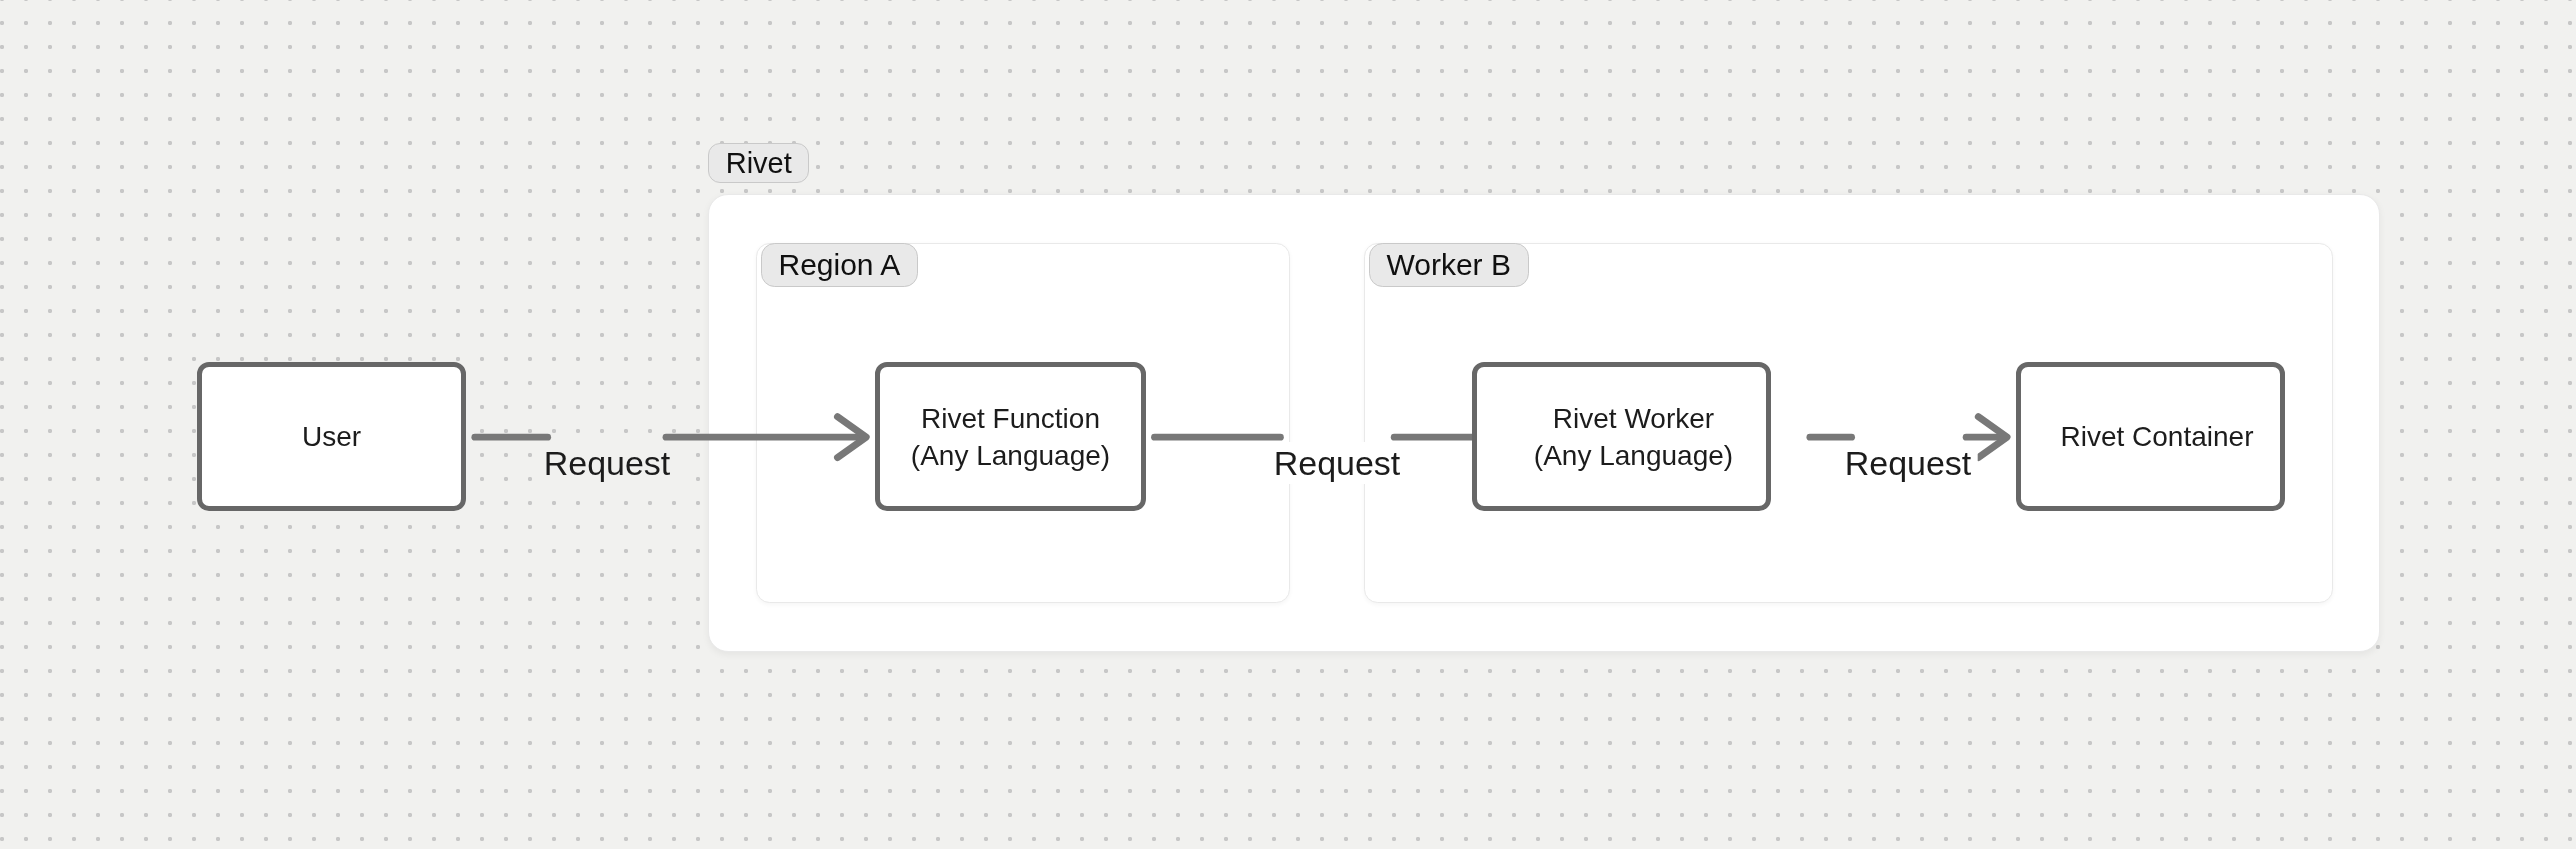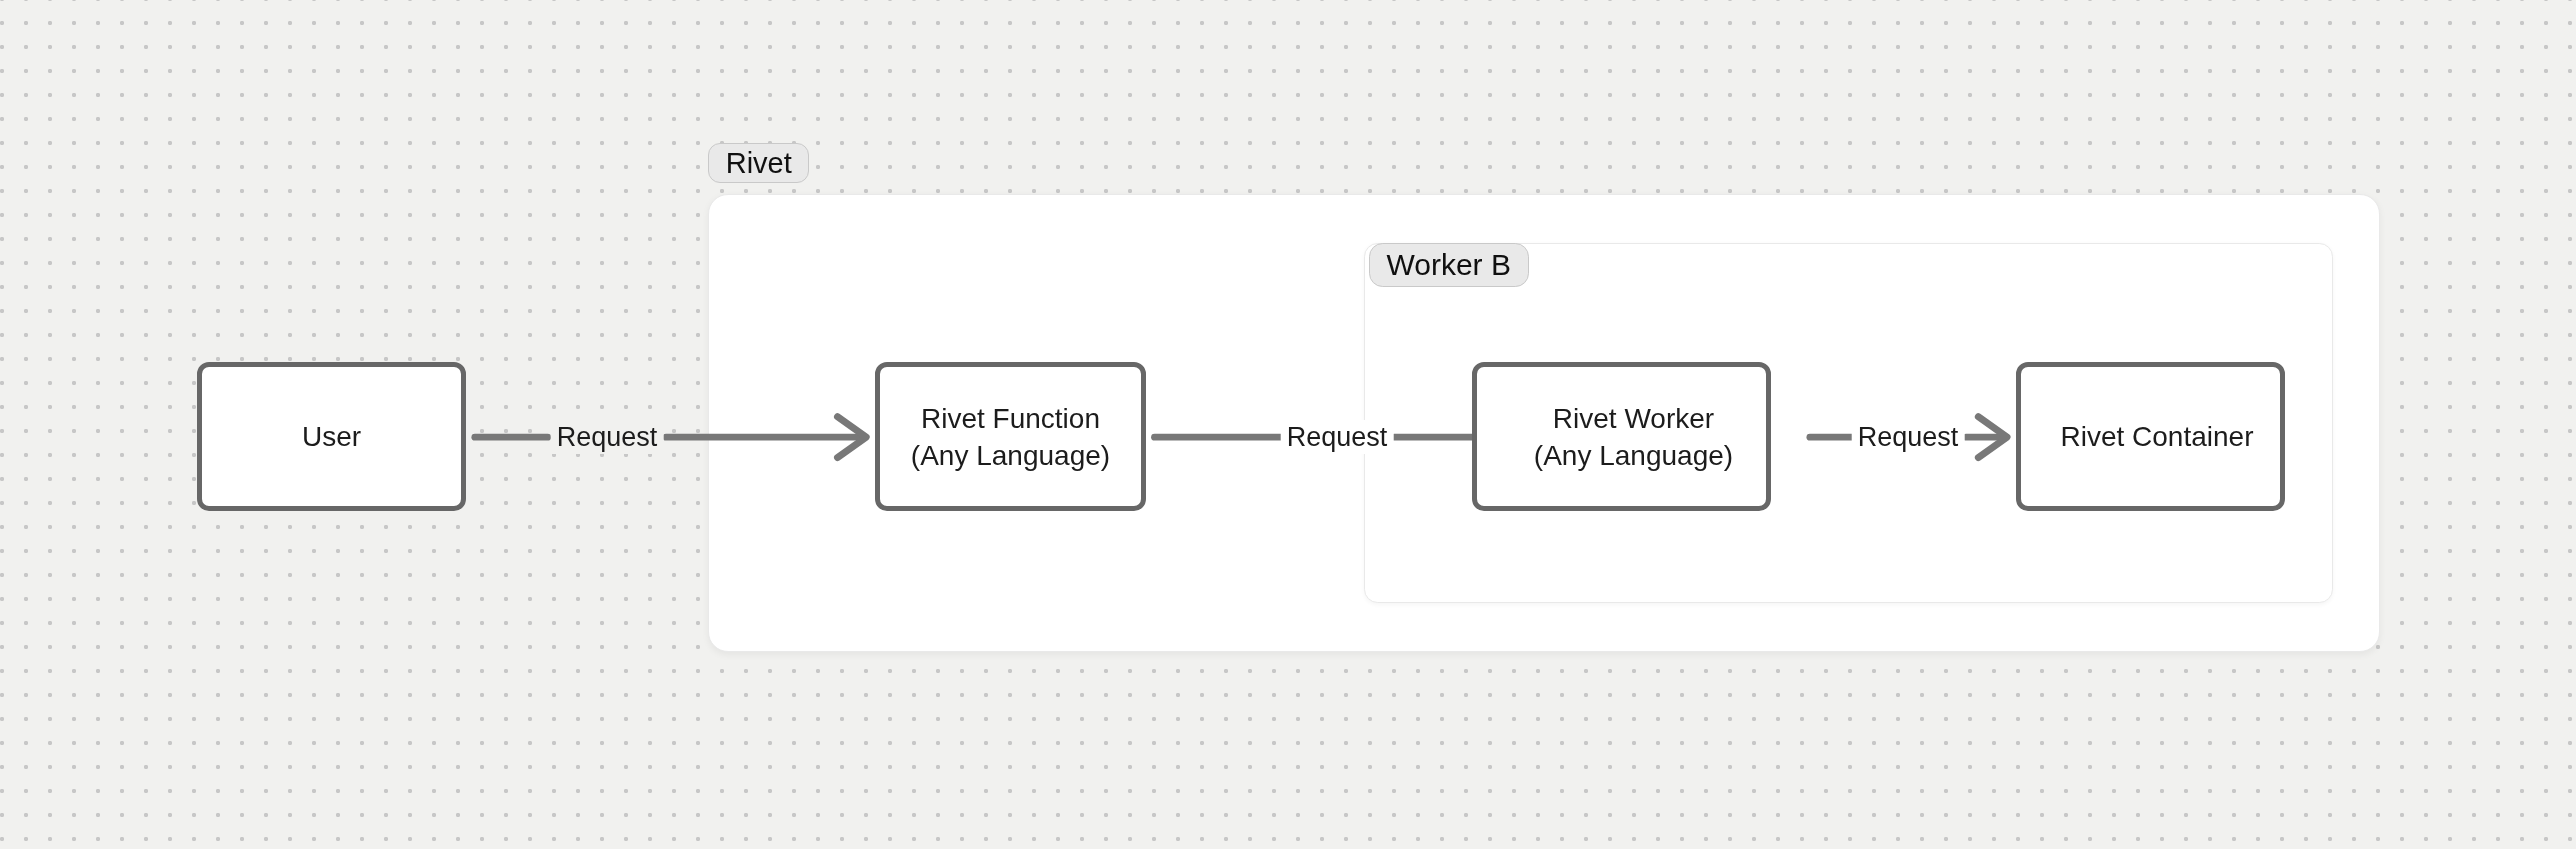--- a/index.html
+++ b/index.html
@@ -97,43 +97,48 @@
   }
   svg.edges path{
     stroke:var(--edge);
     stroke-width:9;
     stroke-linecap:round;
     stroke-linejoin:round;
     fill:none;
   }
   .edge-label{
     position:absolute;
-    top:437px;
+    top:463px;
     transform:translate(-50%,-50%);
-    font-size:27px;
+    font-size:34px;
     color:var(--text);
     padding:1.5px 6px;
     white-space:nowrap;
   }
   .edge-label.on-canvas{background:var(--background);}
   .edge-label.on-white{background:#ffffff;}
   .el-1{left:607px;}
   .el-2{left:1337px;}
   .el-3{left:1908px;}
 </style>
 </head>
 <body>
 
 <div class="canvas">
 
   <div class="group-box"></div>
   <div class="group-pill">
     <span>Rivet</span>
   </div>
 
+  <div class="region region-a">
+    <div class="region-pill">
+      <span>Region A</span>
+    </div>
+  </div>
 
   <div class="region region-b">
     <div class="region-pill">
       <span>Worker B</span>
     </div>
   </div>
 
   <svg class="edges" viewBox="0 0 3396 1120" xmlns="http://www.w3.org/2000/svg">
 
     <path d="M626,576 H722"></path>

